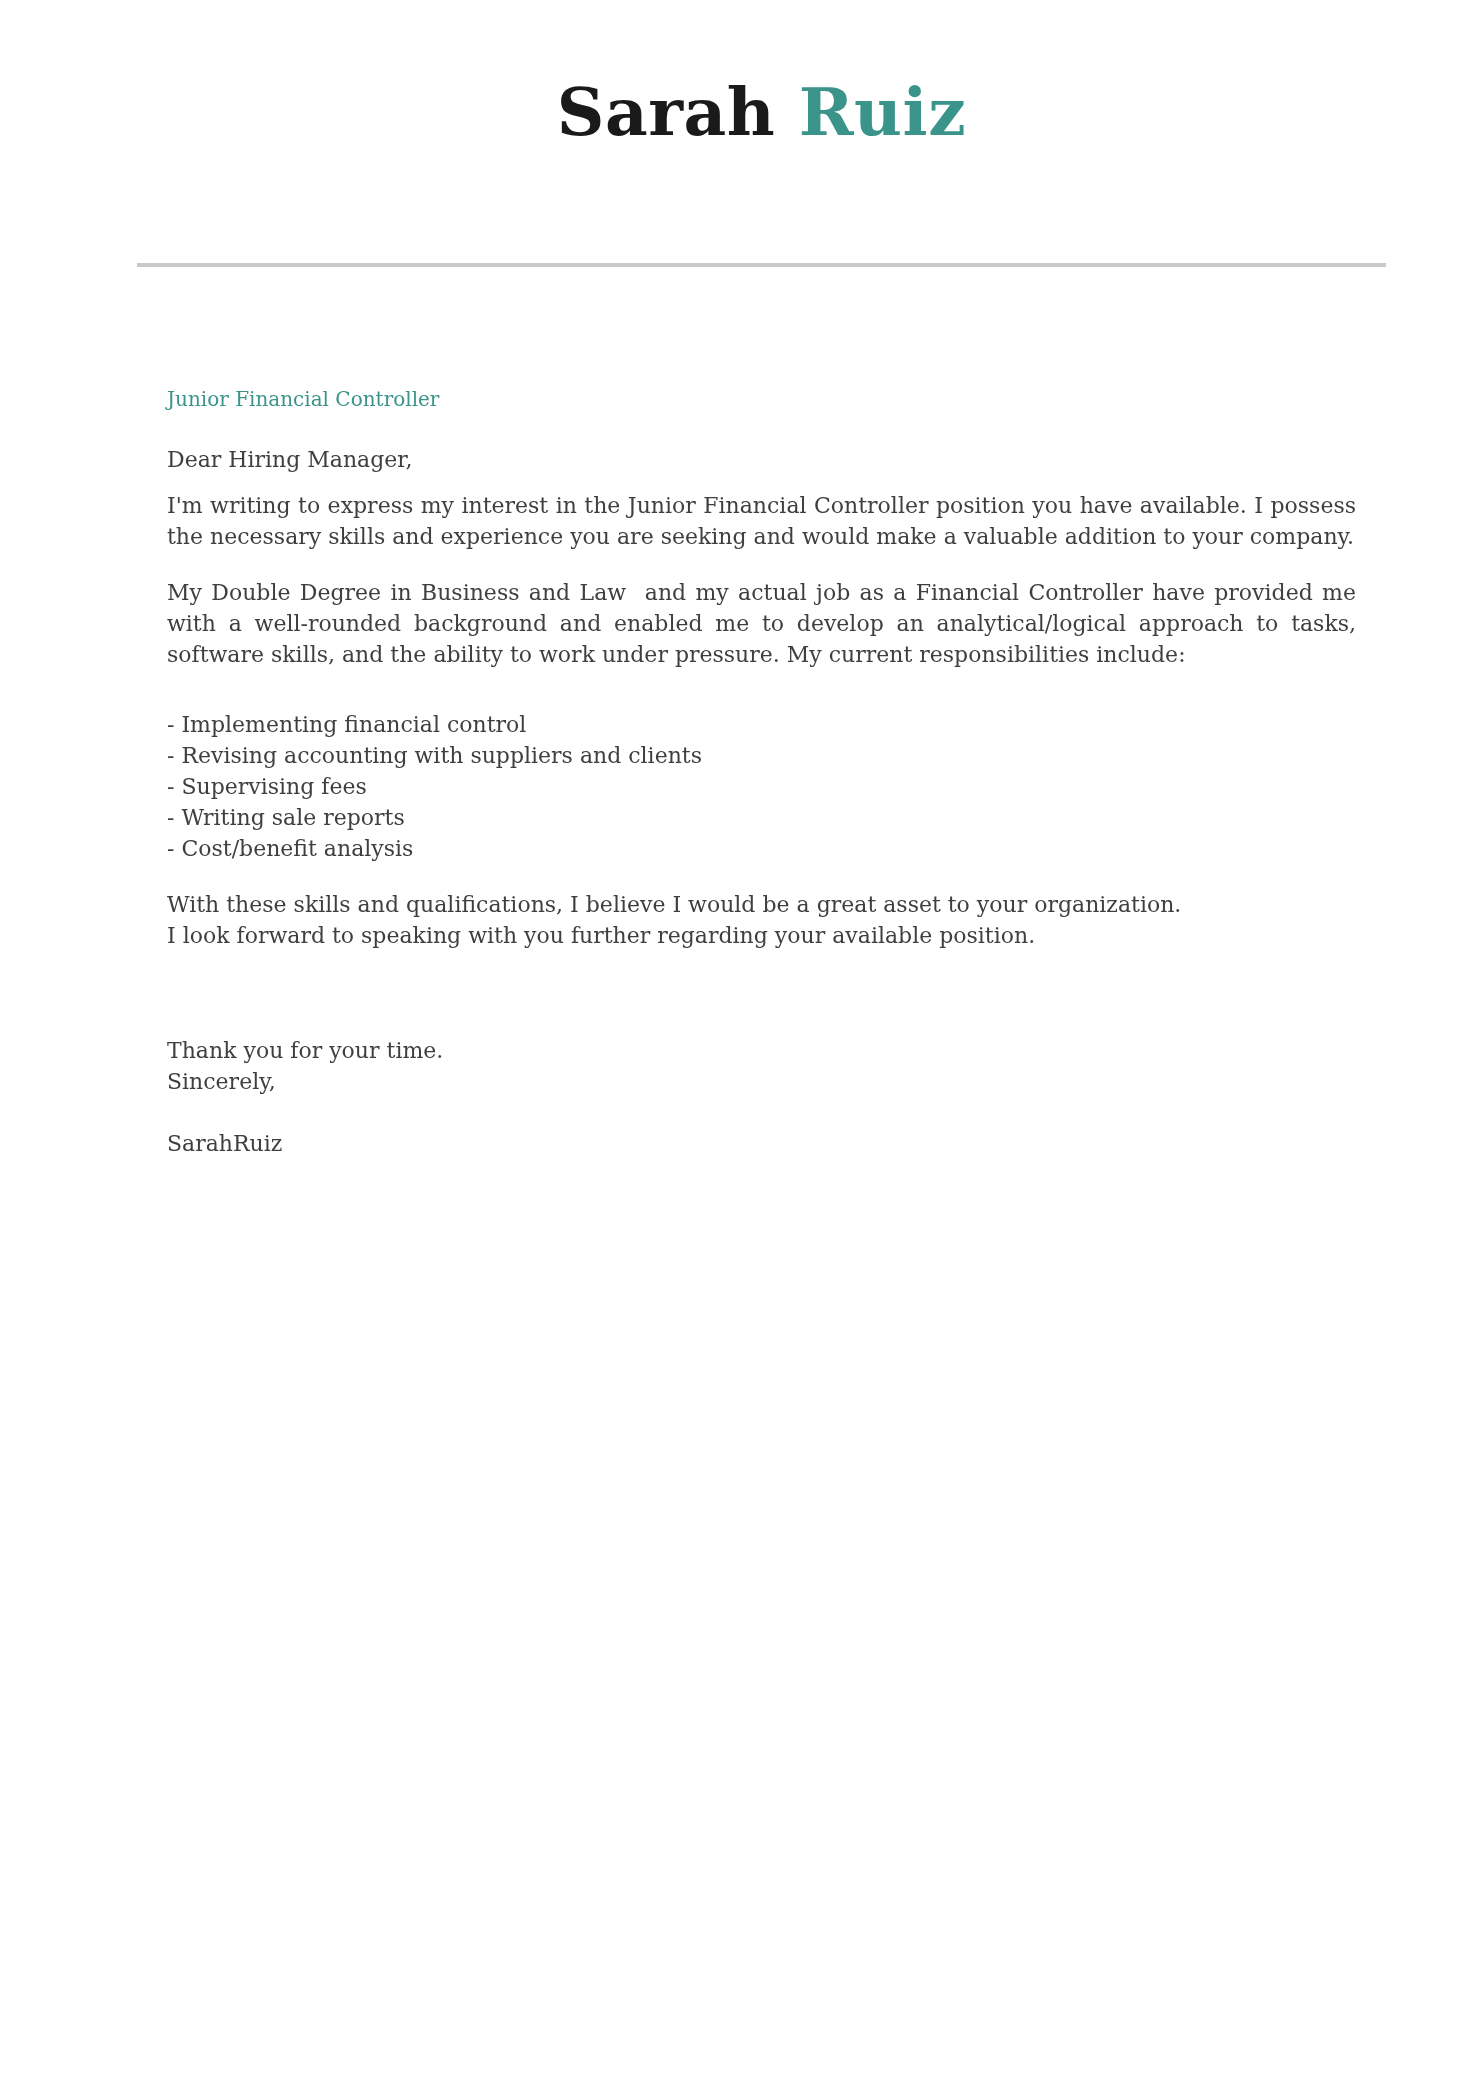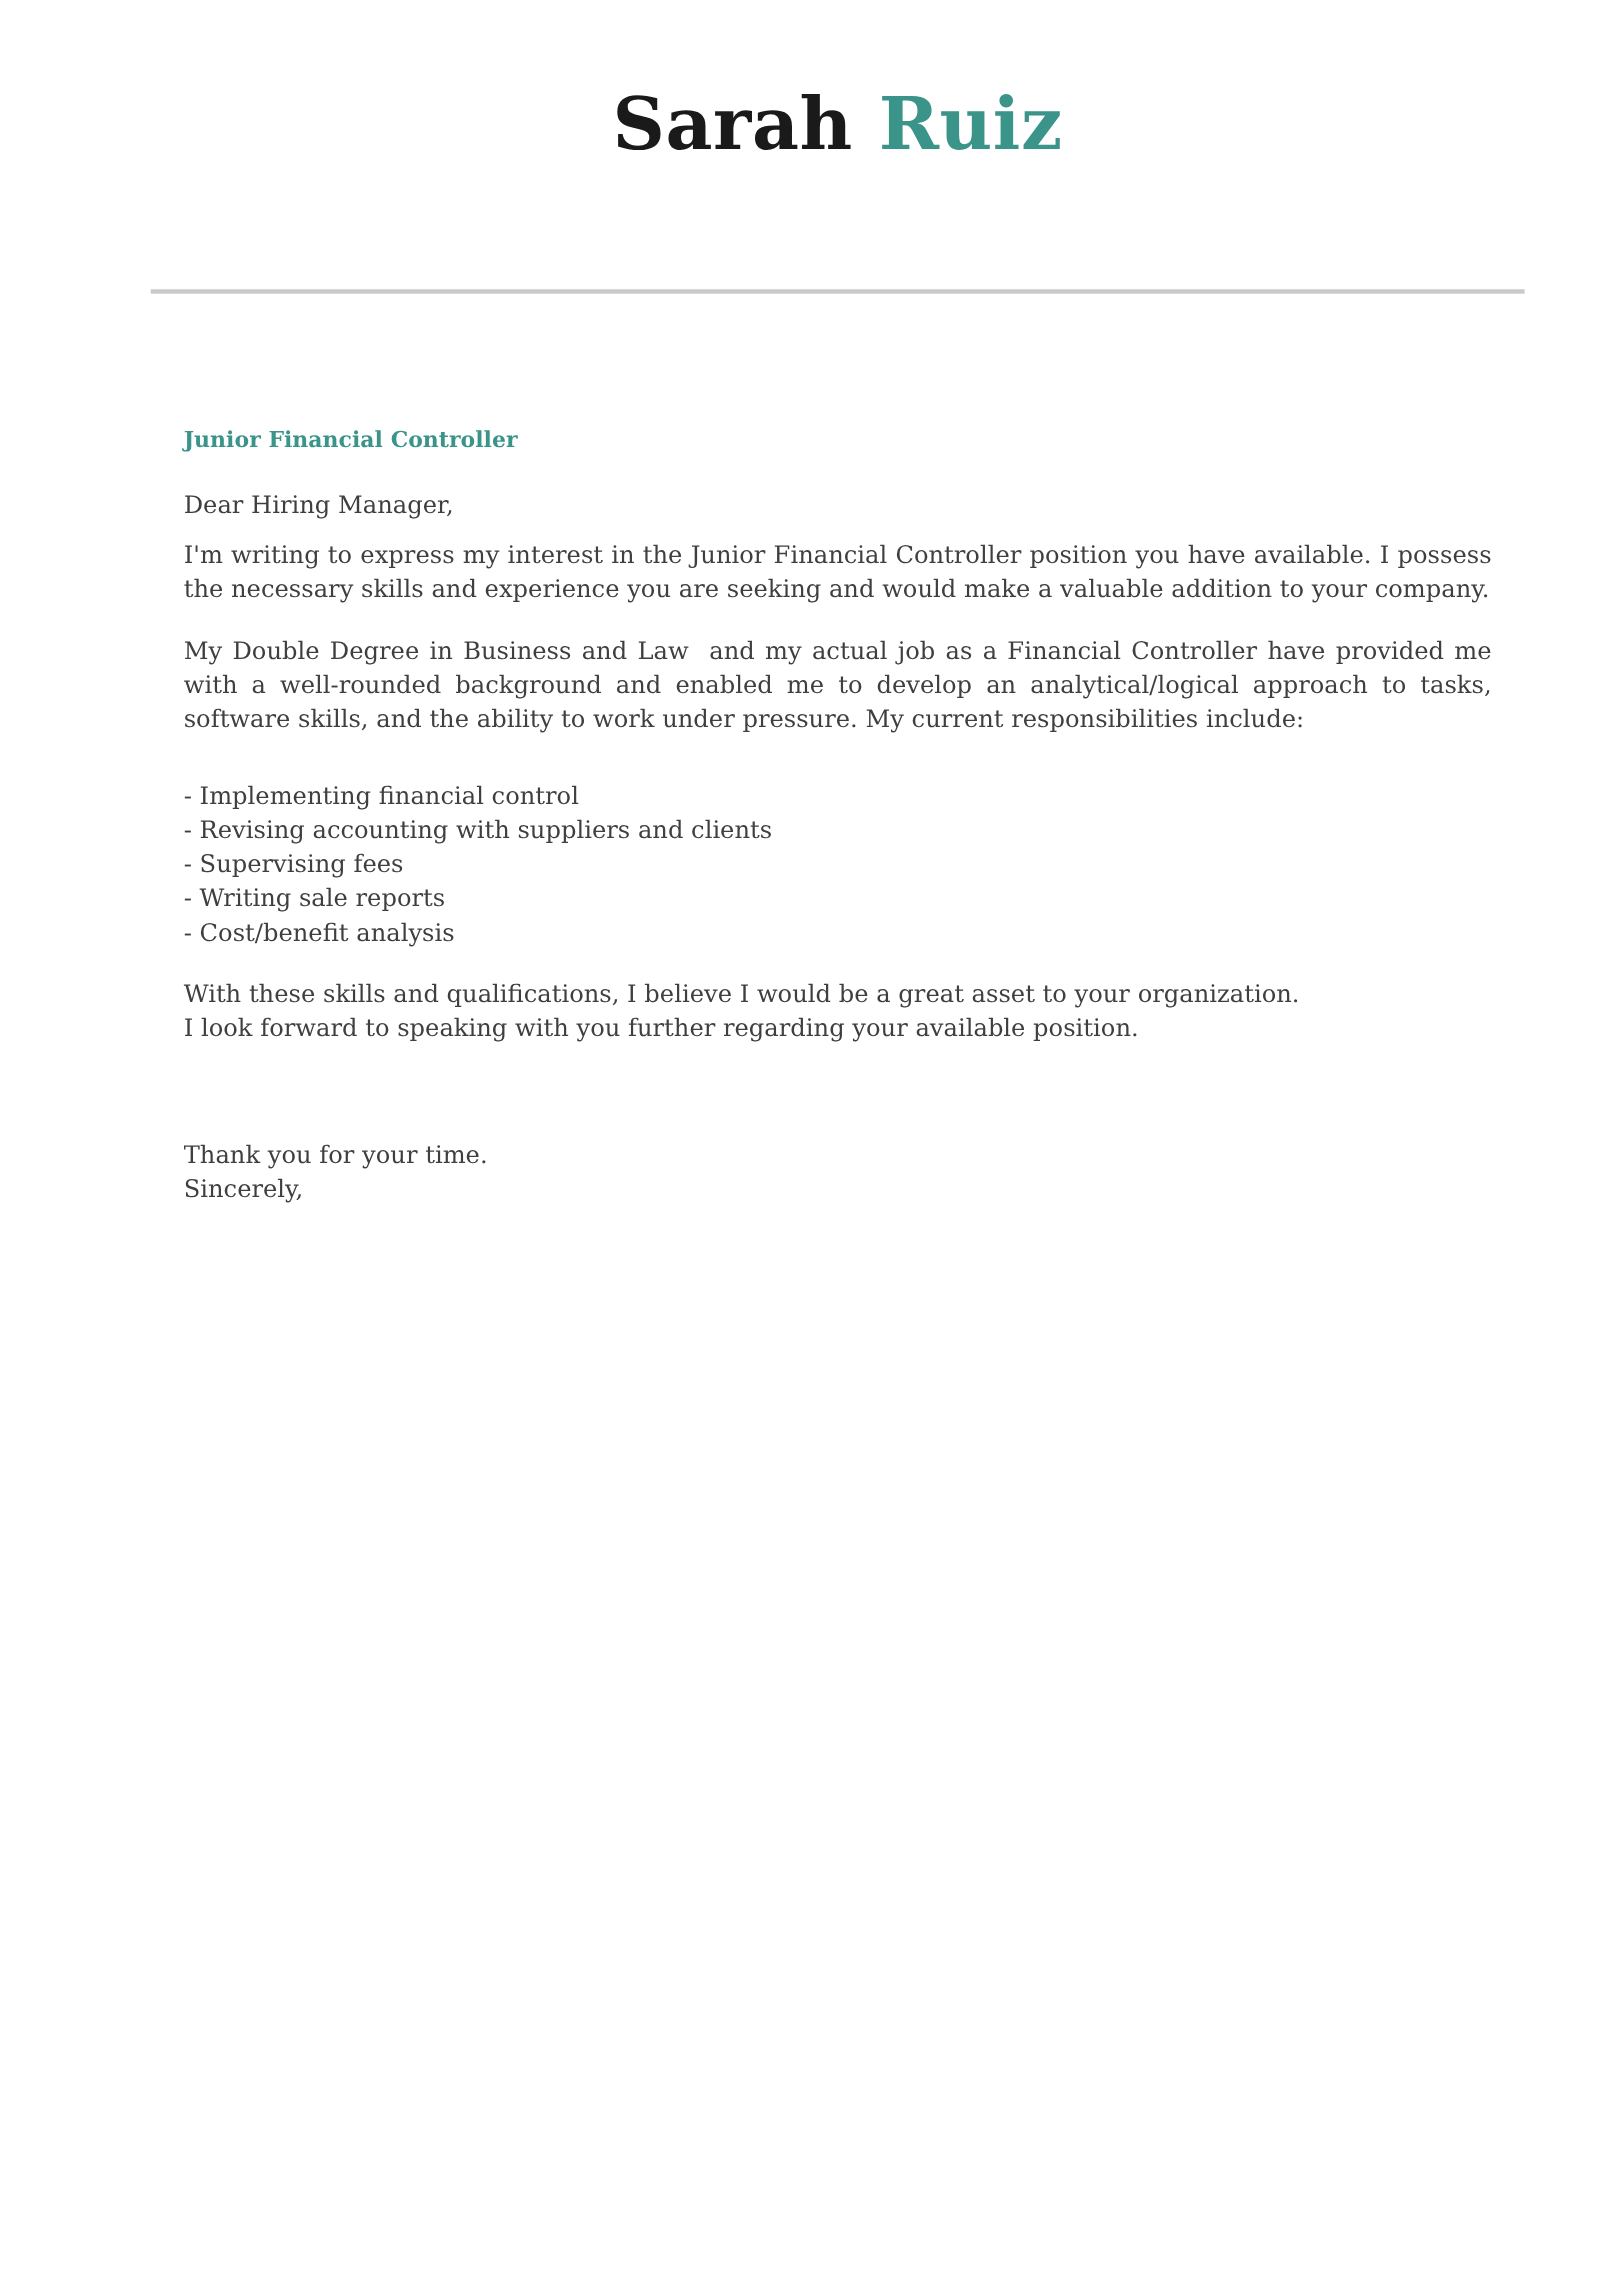--- a/index.html
+++ b/index.html
@@ -48,21 +48,21 @@
     margin-top: 56px;
     display: flex;
     justify-content: space-between;
     align-items: flex-start;
   }
   .contact-left { text-align: left; }
   .contact-right { text-align: right; }
   .job-title {
     margin-top: 117px;
     font-size: 20px;
-    font-weight: bold;
+    font-weight: normal;
     color: #3a948a;
   }
   .salutation {
     margin-top: 29px;
   }
   .para {
     margin: 25px 0 0 0;
     text-align: justify;
     white-space: pre-wrap;
   }
@@ -113,16 +113,17 @@
         <div>- Writing sale reports</div>
         <div>- Cost/benefit analysis</div>
       </div>
 
       <div class="closing">With these skills and qualifications, I believe I would be a great asset to your organization.
 I look forward to speaking with you further regarding your available position.</div>
 
       <div class="signoff">Thank you for your time.
 Sincerely,</div>
 
+      <div class="signature">SarahRuiz</div>
 
     </div>
   </div>
 </div>
 
 </body></html>

